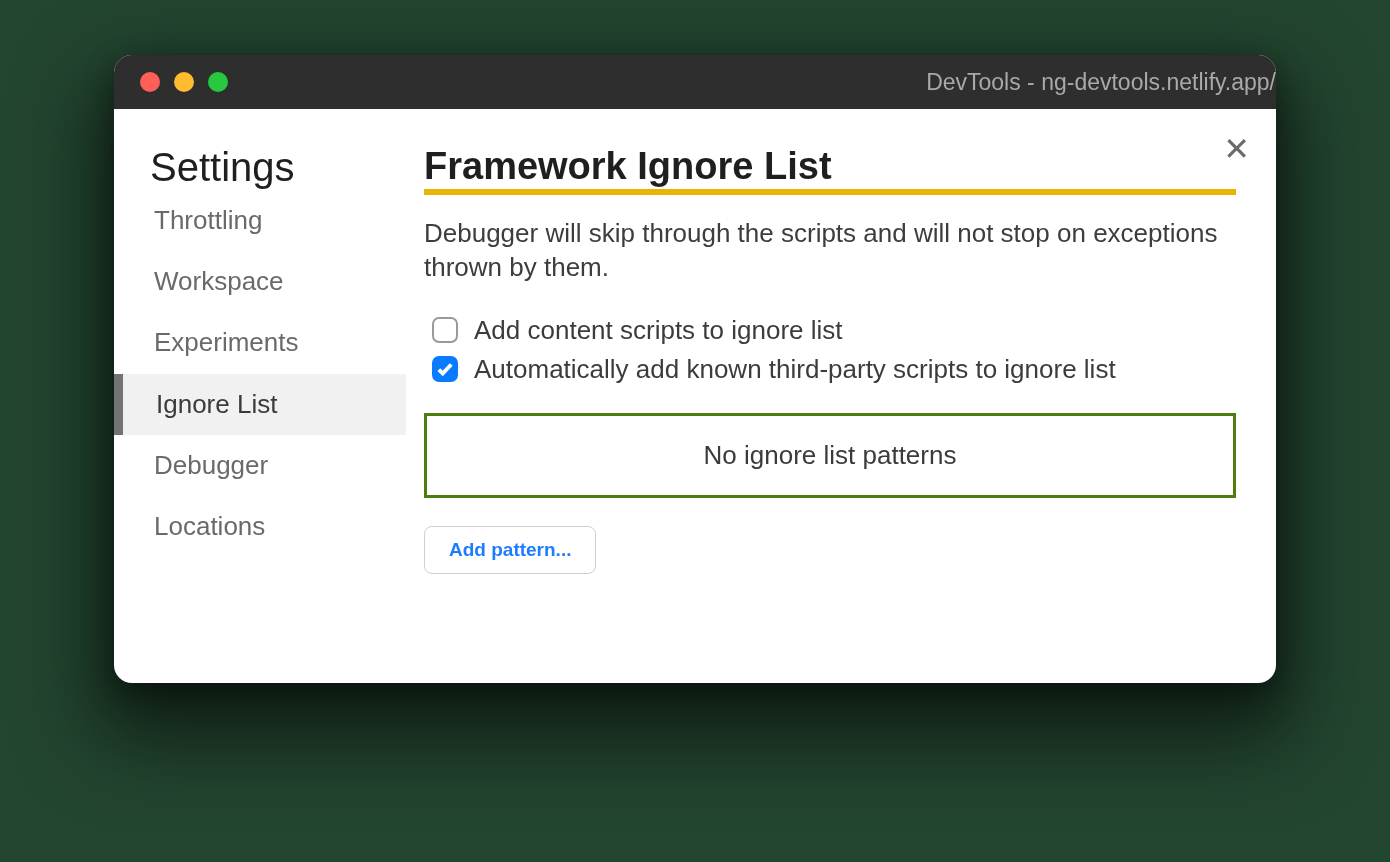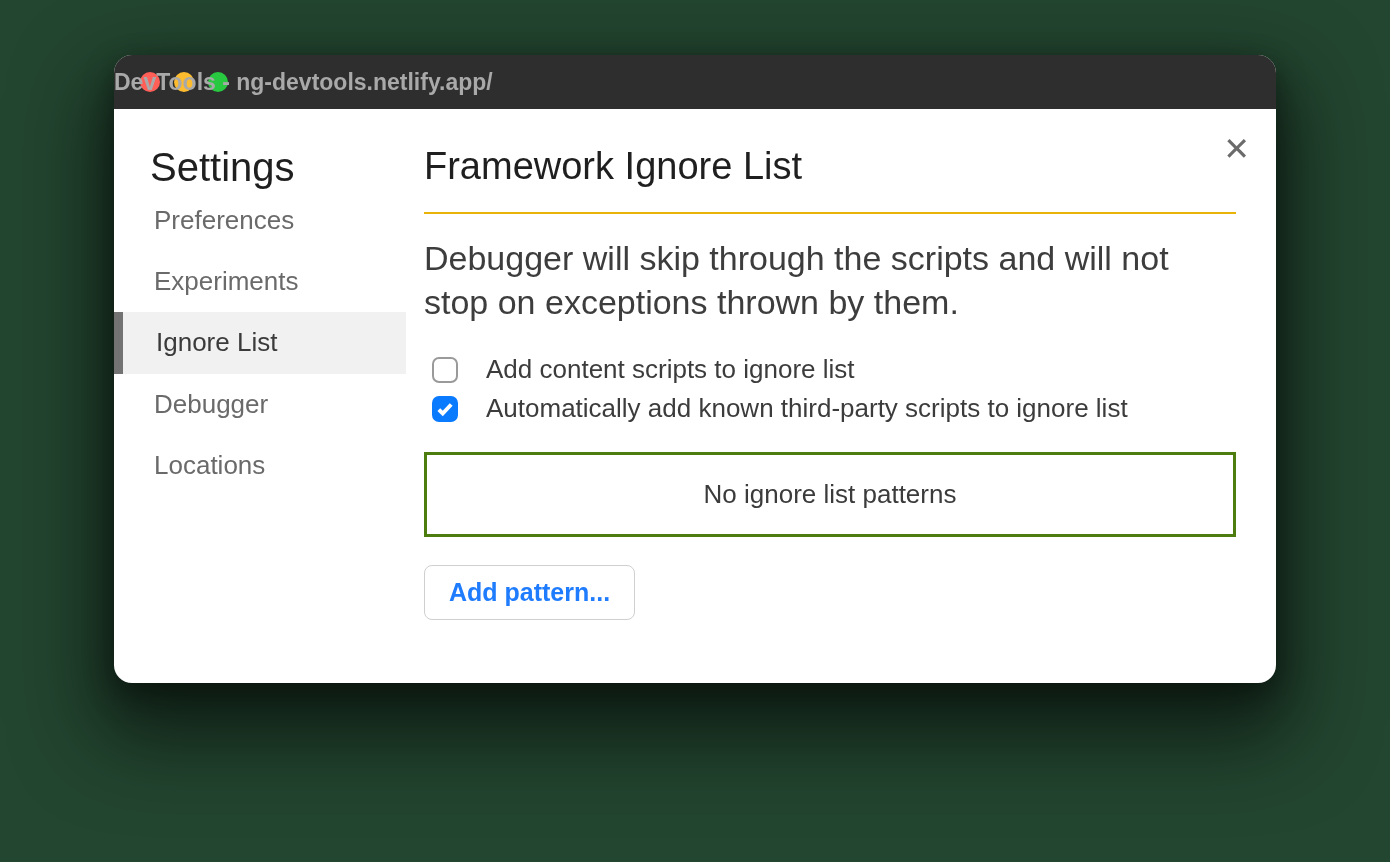--- a/index.html
+++ b/index.html
@@ -36,24 +36,24 @@
       width: 20px;
       height: 20px;
       border-radius: 50%;
     }
     .tl-close { background: #ff5f57; }
     .tl-min { background: #febc2e; }
     .tl-max { background: #28c840; }
     .titlebar-title {
       position: absolute;
       left: 0; right: 0;
-      text-align: left;
+      text-align: right;
       color: #a9a9a9;
       font-size: 23px;
-      font-weight: 700;
+      font-weight: 400;
       pointer-events: none;
     }
     .body {
       display: flex;
       position: relative;
       min-height: 574px;
     }
     .sidebar {
       width: 300px;
       padding: 36px 0 30px 36px;
@@ -87,36 +87,36 @@
       bottom: 0;
       width: 9px;
       background: #737373;
     }
     .content {
       flex: 1;
       padding: 36px 40px 40px 10px;
     }
     .content-title {
       font-size: 38px;
-      font-weight: 400;
+      font-weight: 700;
       color: #1f1f1f;
-      padding-bottom: 24px;
-      border-bottom: 2px solid #eab308;
+      padding-bottom: 1px;
+      border-bottom: 6px solid #eab308;
       margin-bottom: 22px;
     }
     .desc {
-      font-size: 34px;
+      font-size: 26px;
       color: #3d3d3d;
       line-height: 1.3;
       margin-bottom: 30px;
     }
     .check-row {
       display: flex;
       align-items: center;
-      gap: 28px;
+      gap: 16px;
       margin-bottom: 8px;
       padding-left: 8px;
     }
     .checkbox {
       width: 26px;
       height: 26px;
       border: 2.5px solid #9a9a9a;
       border-radius: 7px;
       flex-shrink: 0;
       display: flex;
@@ -146,21 +146,21 @@
       padding: 24px 10px;
       font-size: 26px;
       color: #3b3b3b;
     }
     .add-btn {
       margin-top: 28px;
       display: inline-block;
       border: 1px solid #cfcfcf;
       border-radius: 8px;
       padding: 12px 24px;
-      font-size: 25px;
+      font-size: 19px;
       font-weight: 600;
       color: #1f7cff;
       background: #fff;
       cursor: pointer;
     }
     .close-x {
       position: absolute;
       top: 24px;
       right: 26px;
       font-size: 32px;
@@ -181,21 +181,22 @@
       <div class="tl tl-max"></div>
     </div>
     <div class="titlebar-title">DevTools - ng-devtools.netlify.app/</div>
   </div>
 
   <div class="body">
     <div class="close-x">✕</div>
 
     <div class="sidebar">
       <div class="sidebar-title">Settings</div>
-      <div class="nav-item">Preferences</div>
+      <div class="nav-item">Throttling</div>
+      <div class="nav-item">Workspace</div>
       <div class="nav-item">Experiments</div>
       <div class="nav-item active">Ignore List</div>
       <div class="nav-item">Debugger</div>
       <div class="nav-item">Locations</div>
     </div>
 
     <div class="content">
       <div class="content-title">Framework Ignore List</div>
       <div class="desc">Debugger will skip through the scripts and will not stop on exceptions thrown by them.</div>
 

